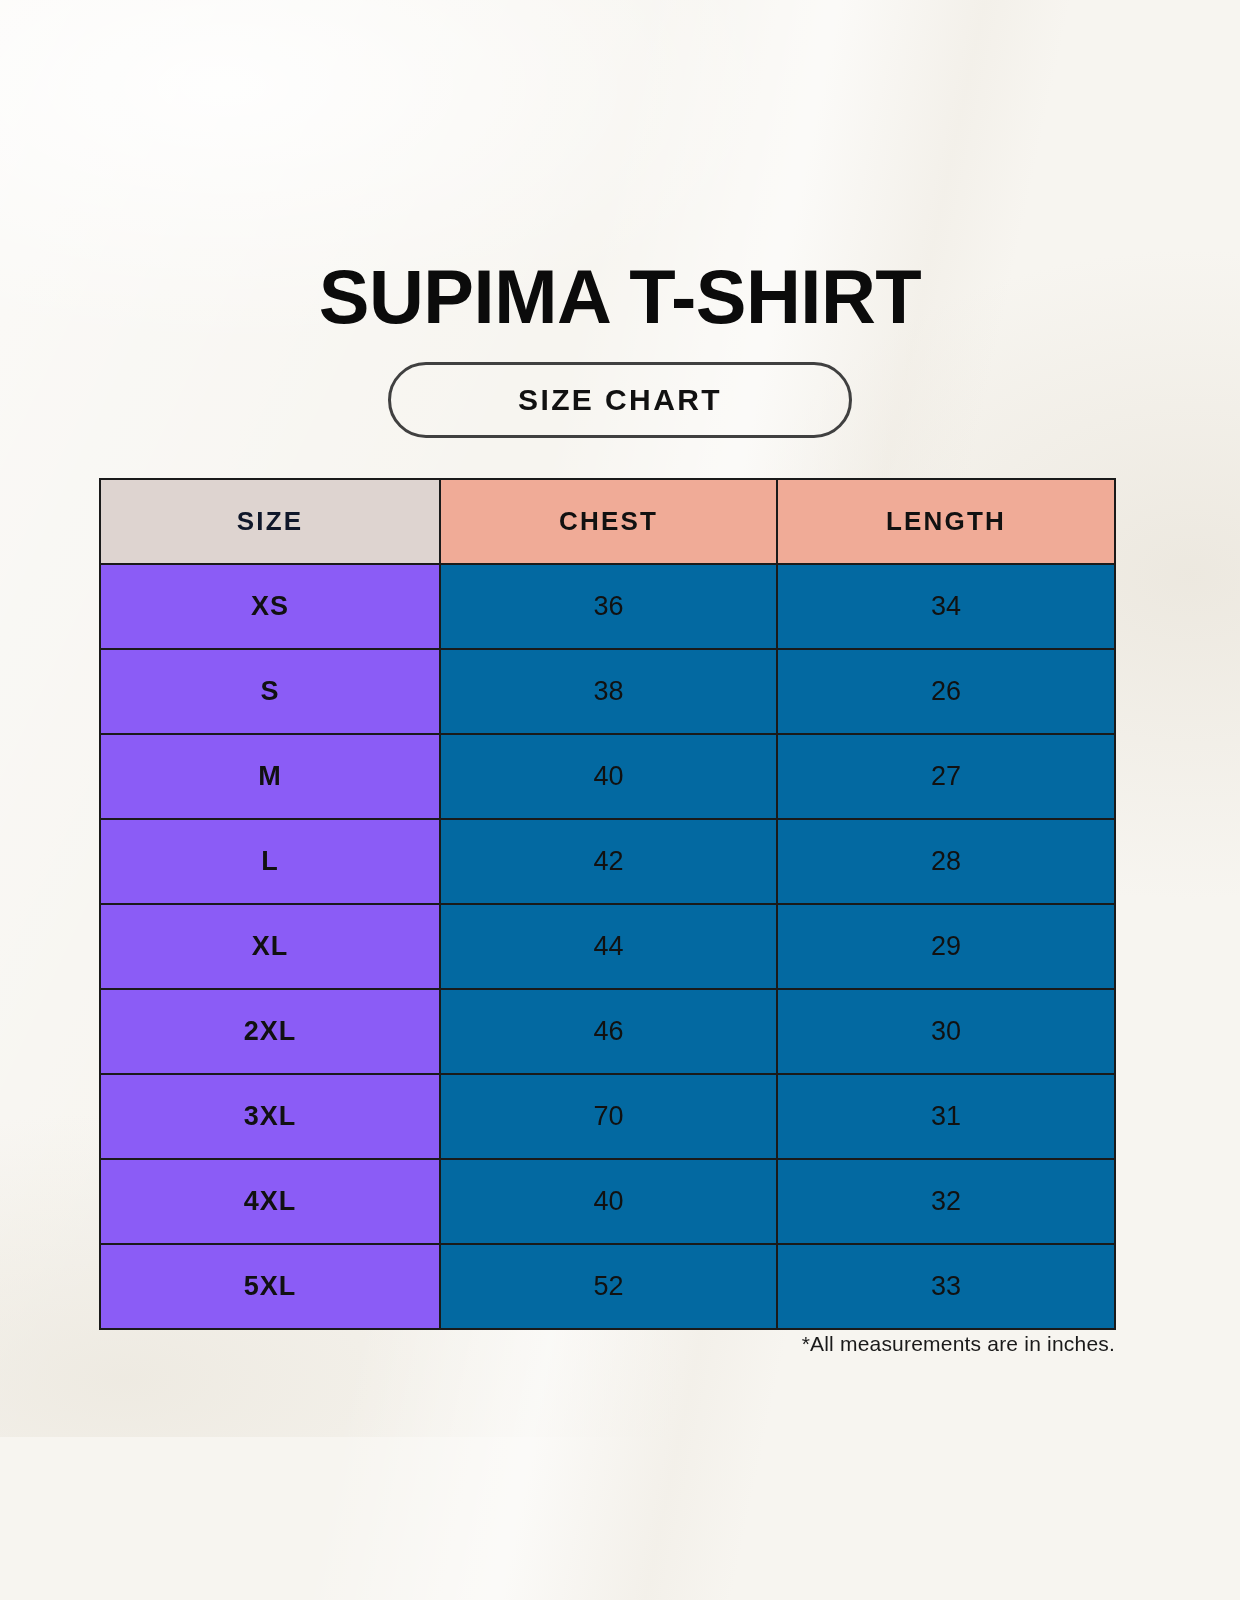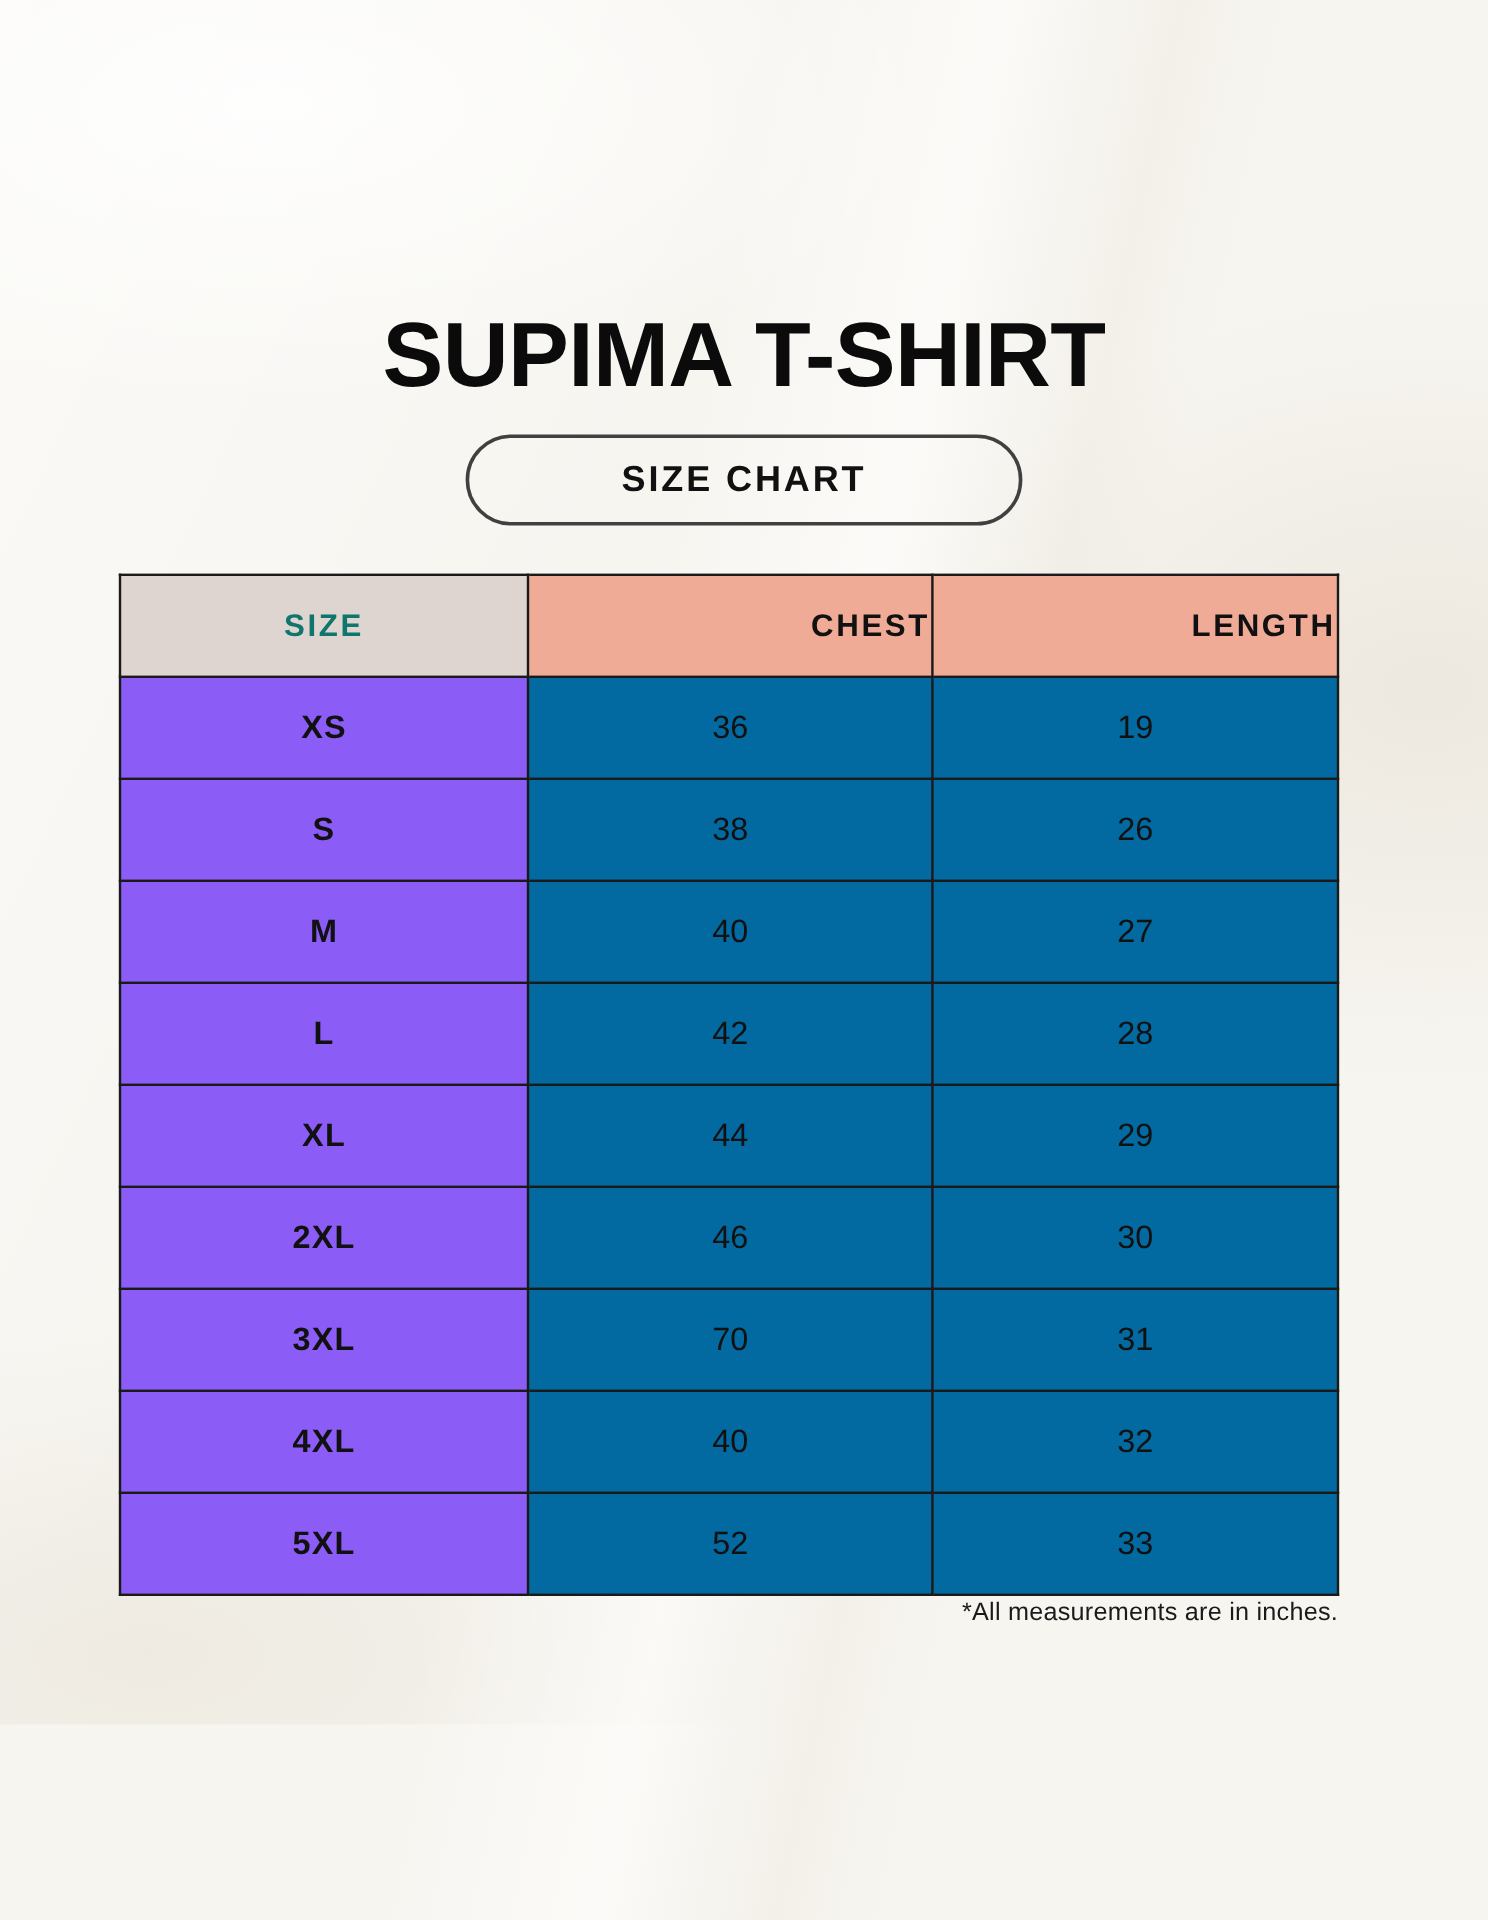--- a/index.html
+++ b/index.html
@@ -102,29 +102,28 @@
   }
   col.c-size { width: 340px; }
   col.c-chest { width: 337px; }
   col.c-length { width: 338px; }
 
   thead th.head-size {
     background: #ded4d0;
     font-size: 26px;
     font-weight: 700;
     letter-spacing: 2.2px;
-    color: #0f766e;
+    color: #0f172a;
   }
   thead th.head-measure {
     background: #f0ab97;
     font-size: 26px;
     font-weight: 700;
     letter-spacing: 2.2px;
     color: #111111;
-    text-align: right;
   }
 
   tbody td.cell-size {
     background: #8b5cf6;
     font-size: 27px;
     font-weight: 700;
     letter-spacing: 1px;
     color: #111111;
   }
   tbody td.cell-value {
@@ -170,21 +169,21 @@
         <tr>
           <th class="head-size">SIZE</th>
           <th class="head-measure">CHEST</th>
           <th class="head-measure">LENGTH</th>
         </tr>
       </thead>
       <tbody>
         <tr>
           <td class="cell-size">XS</td>
           <td class="cell-value">36</td>
-          <td class="cell-value">19</td>
+          <td class="cell-value">34</td>
         </tr>
         <tr>
           <td class="cell-size">S</td>
           <td class="cell-value">38</td>
           <td class="cell-value">26</td>
         </tr>
         <tr>
           <td class="cell-size">M</td>
           <td class="cell-value">40</td>
           <td class="cell-value">27</td>

